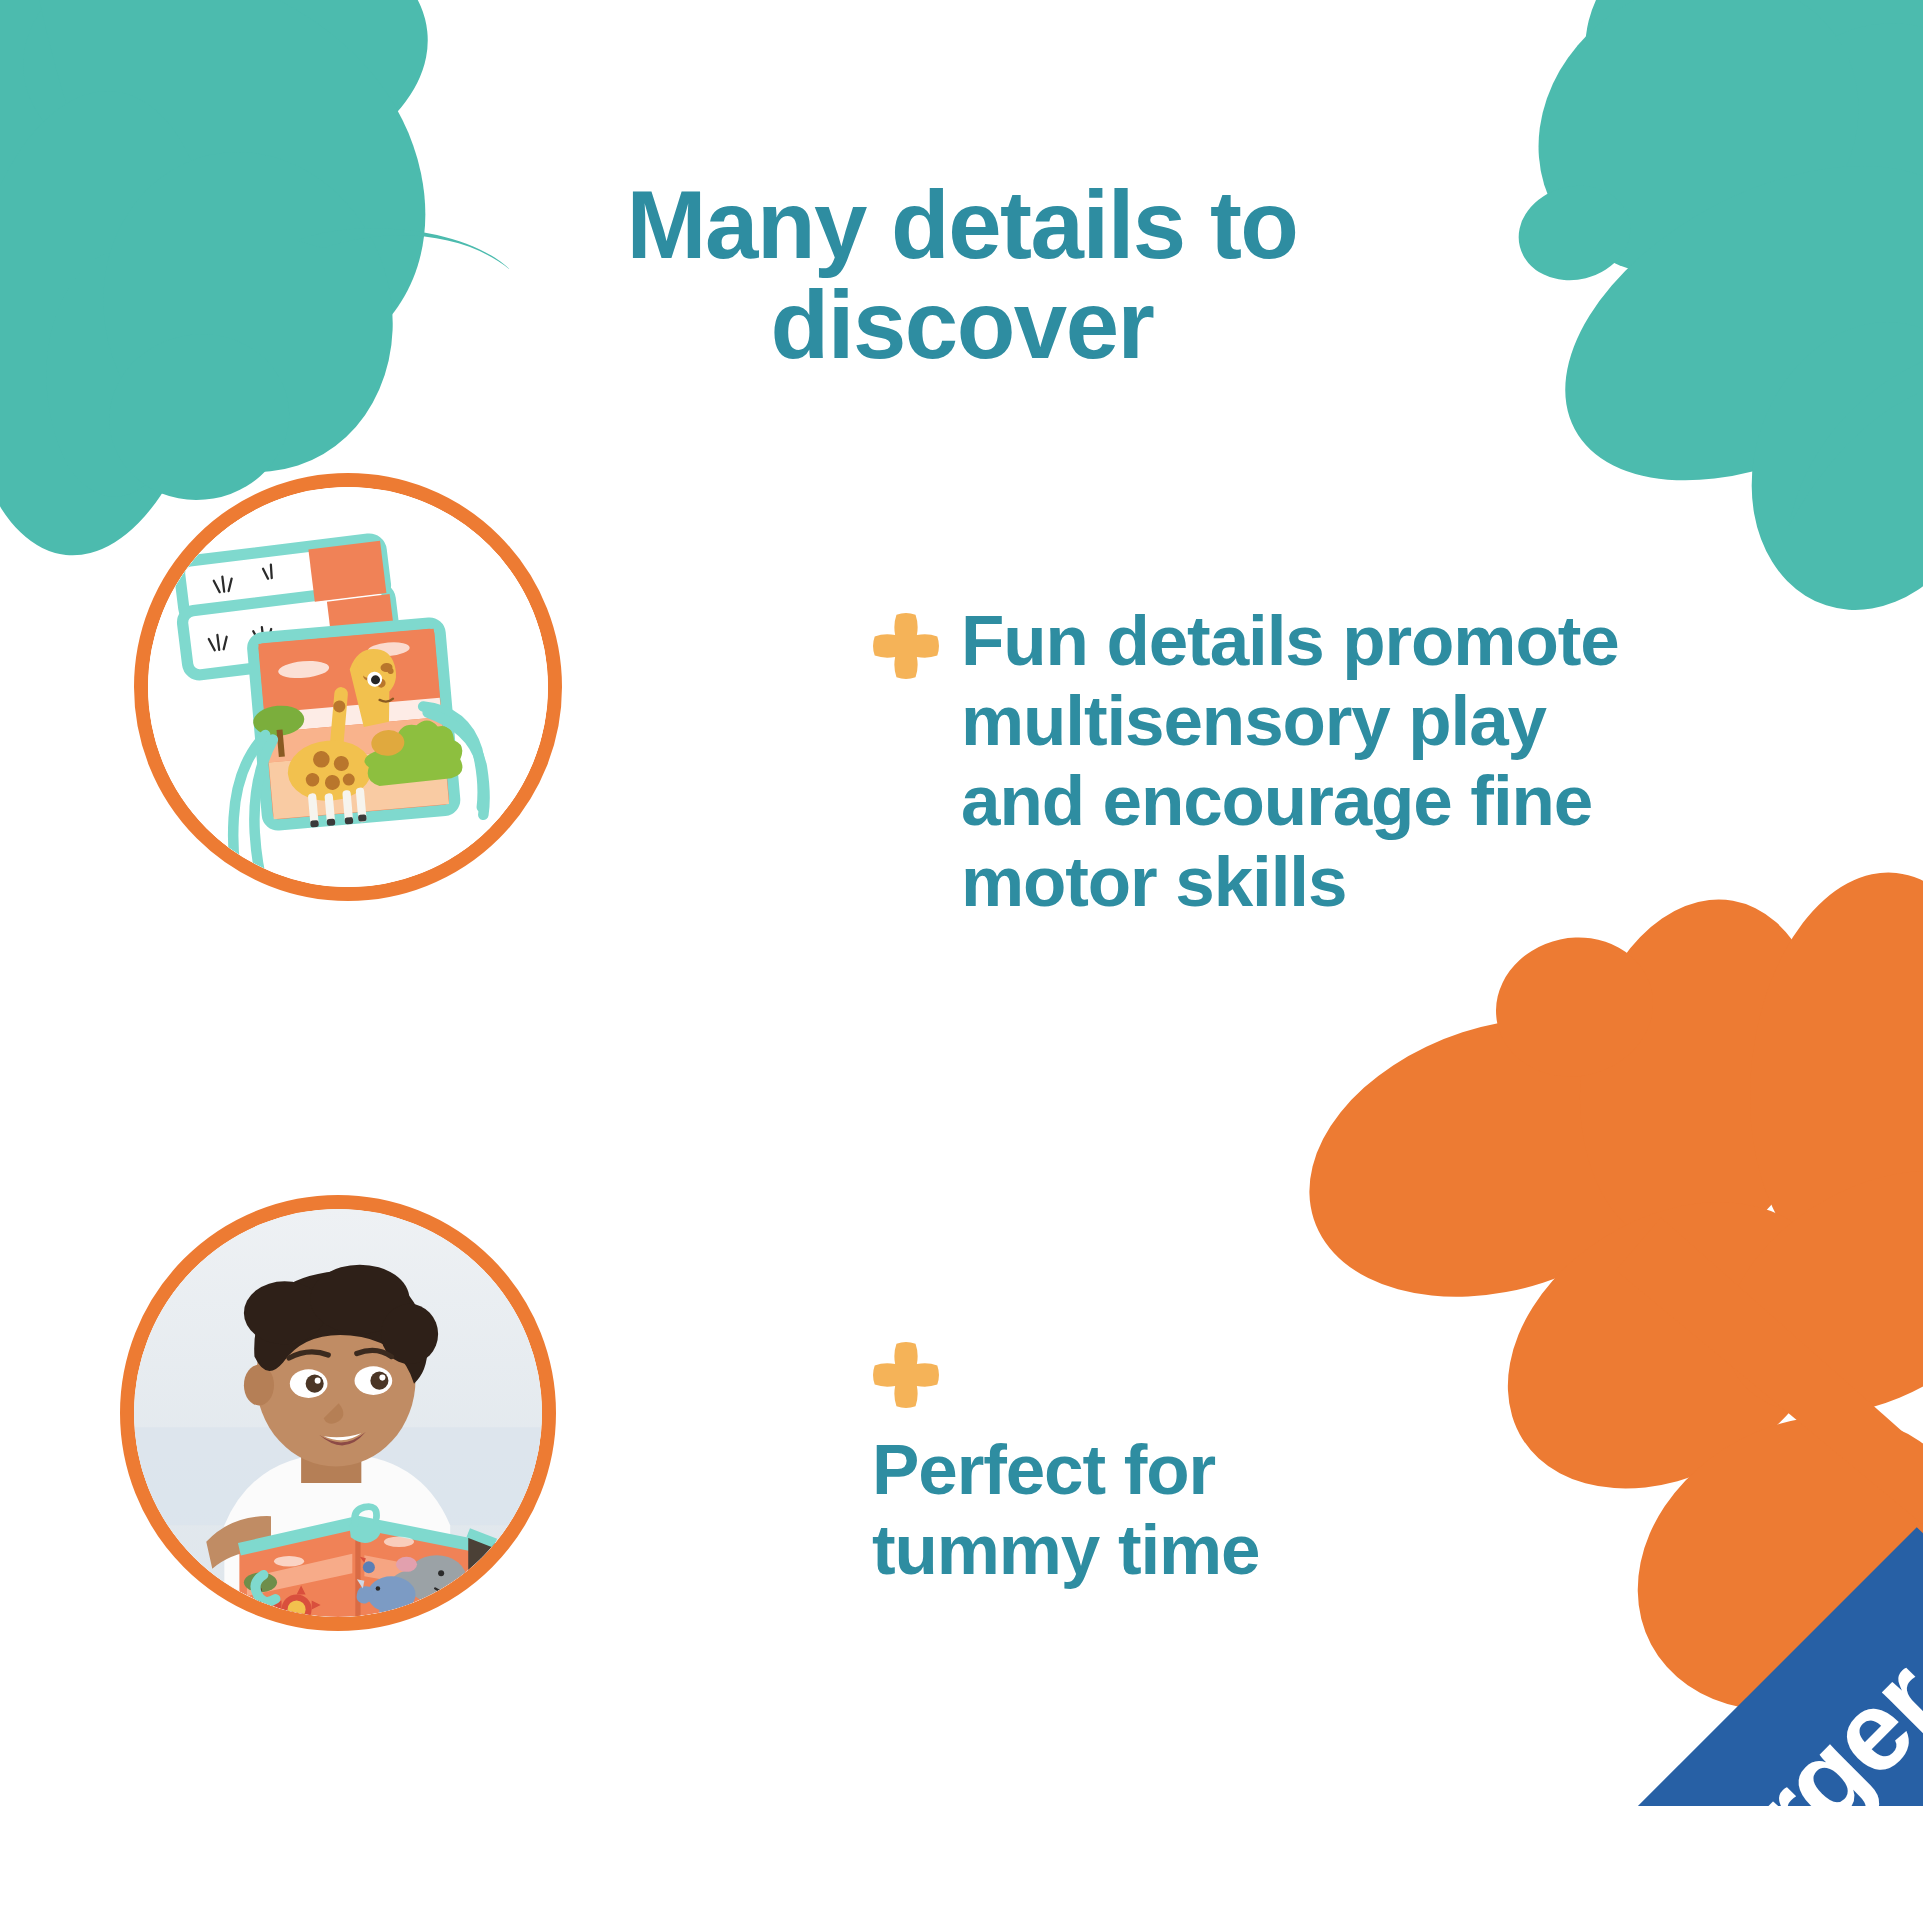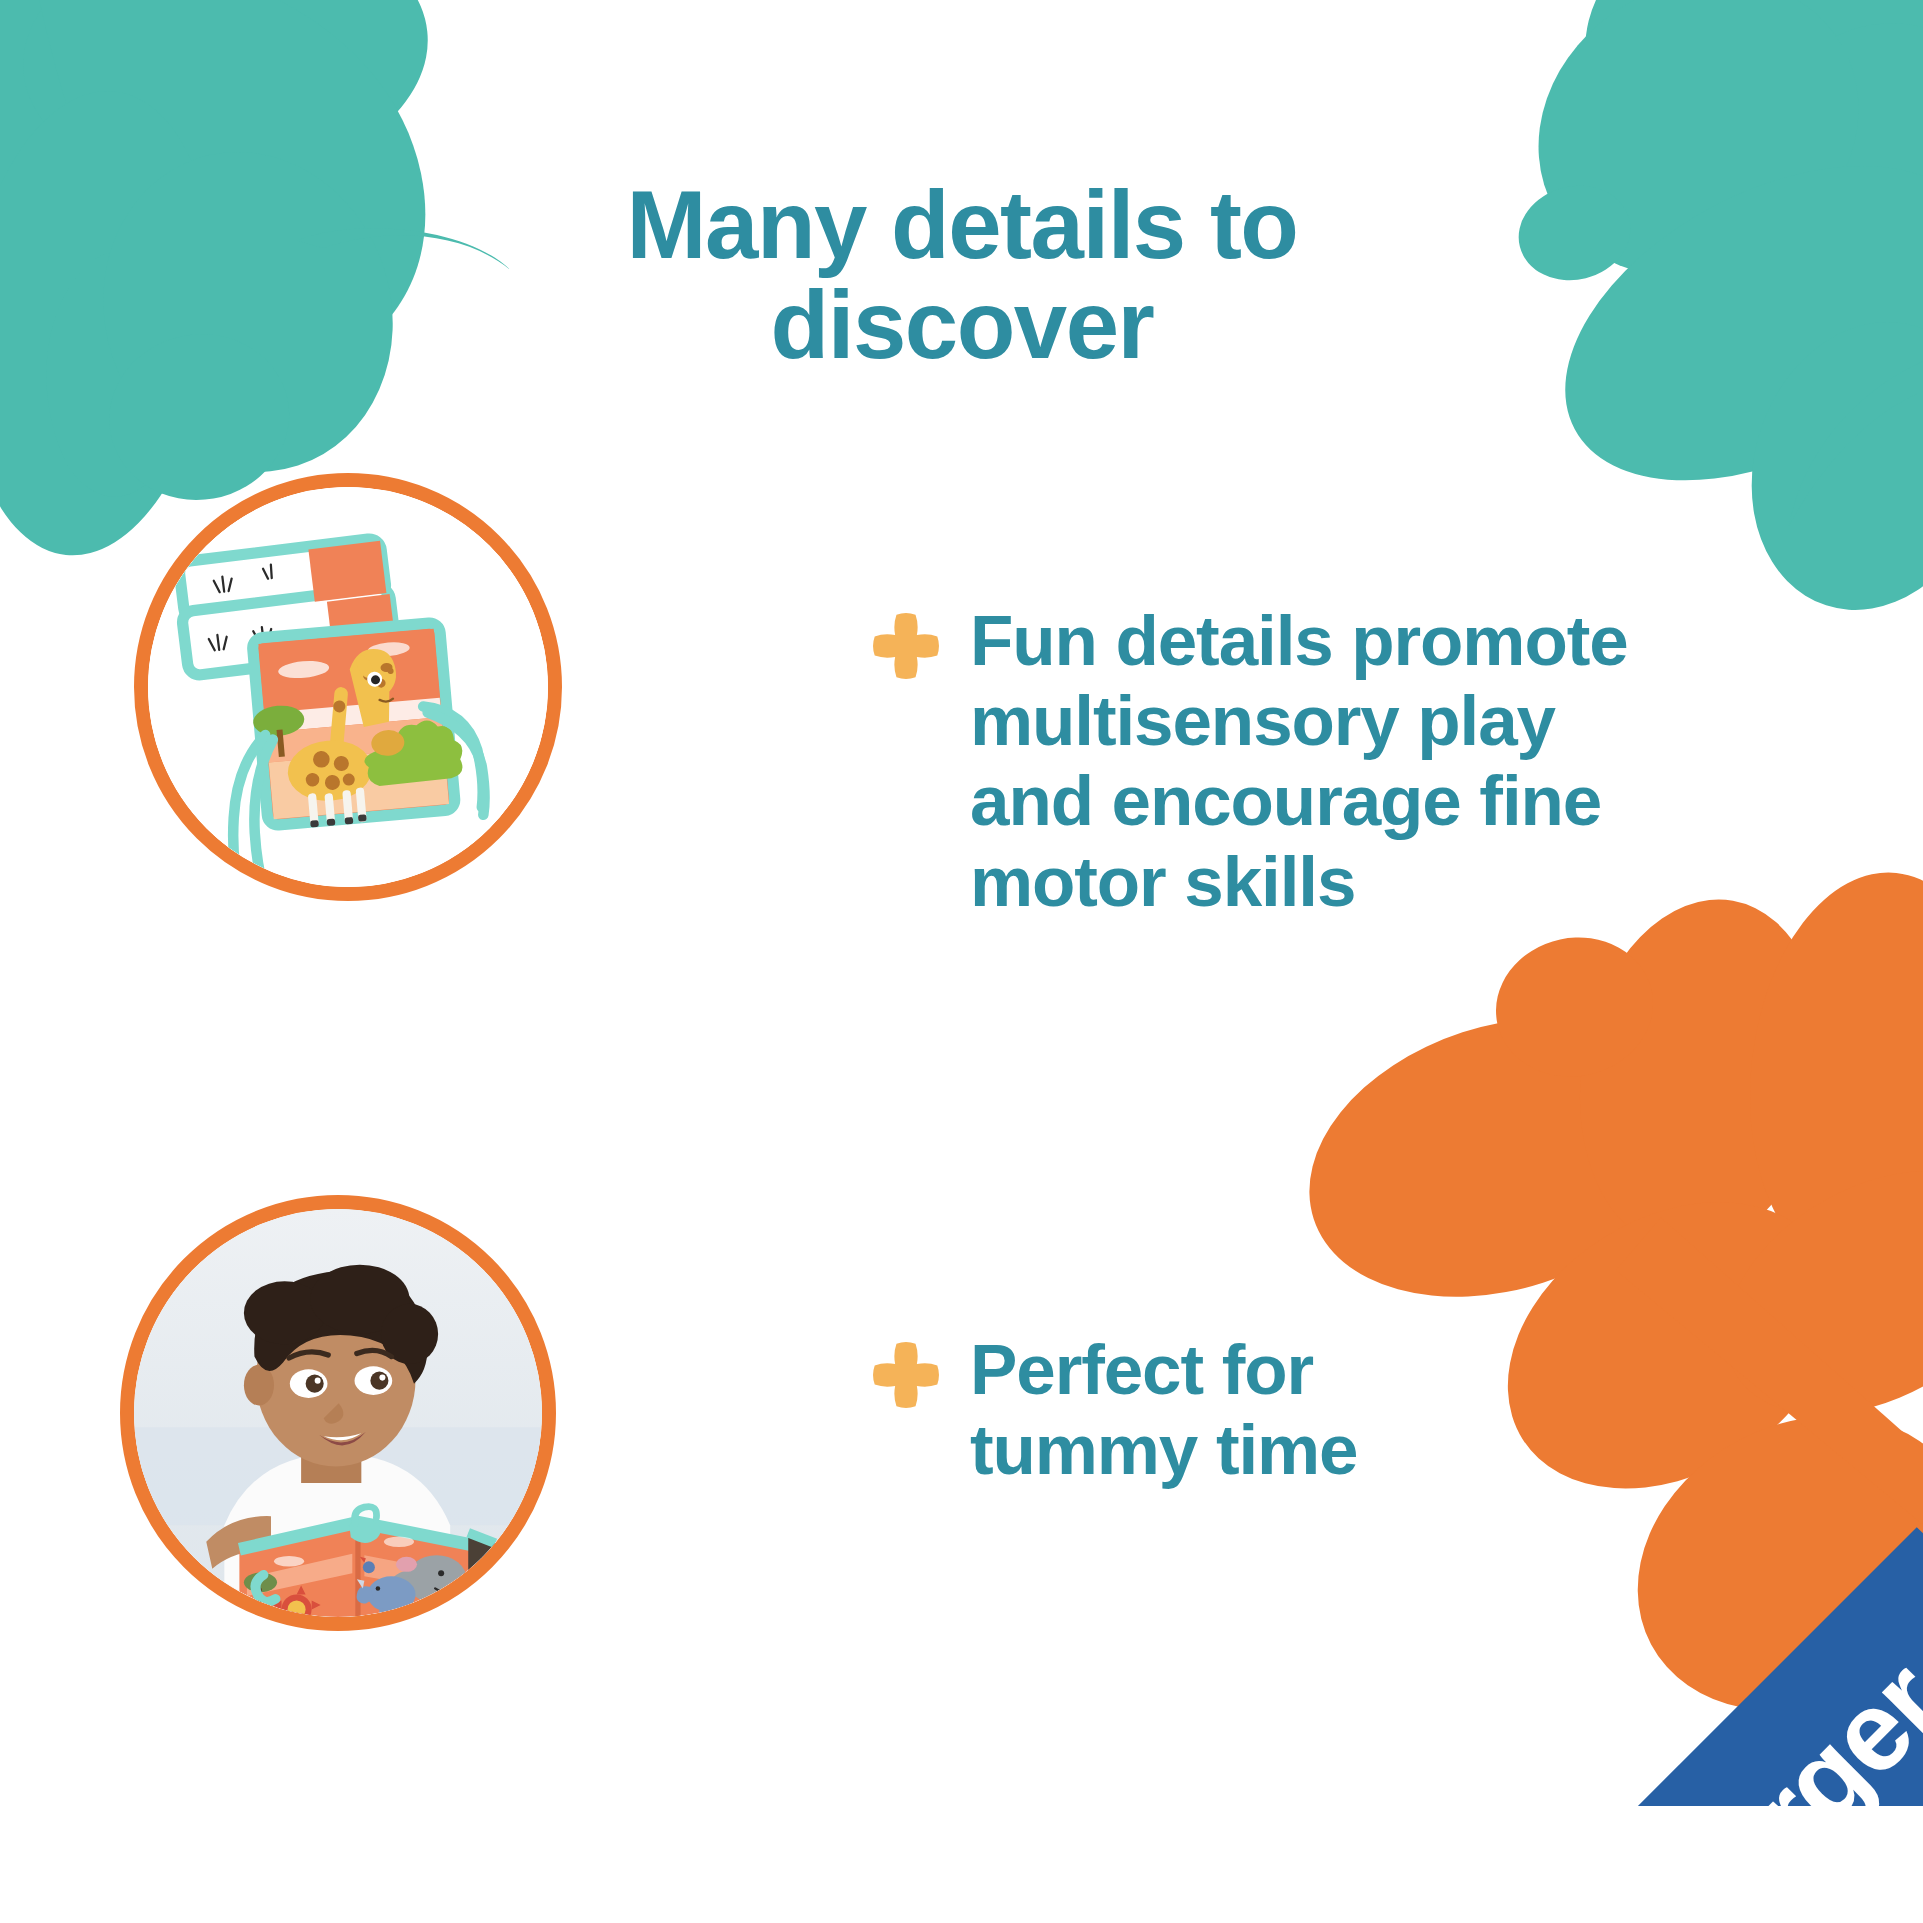--- a/index.html
+++ b/index.html
@@ -61,24 +61,24 @@
     overflow: hidden;
   }
   .photo-ring.top .photo-inner { background: #ffffff; }
   .photo-ring.bottom .photo-inner { background: #e9edf1; }
 
   
   .bullet {
     position: absolute;
     display: flex;
     align-items: flex-start;
-    gap: 30px;
+    gap: 21px;
   }
   .bullet.b1 { left: 872px; top: 601px;  width: 977px; }
-  .bullet.b2 { left: 872px; top: 1330px; width: 887px; }
+  .bullet.b2 { left: 872px; top: 1330px; width: 887px; flex-direction: column; }
   .plus-icon {
     flex: 0 0 auto;
     width: 68px;
     height: 68px;
     margin-top: 10.5px;
   }
   .bullet-text {
     color: #2E8DA1;
     font-size: 71px;
     line-height: 1.13;

